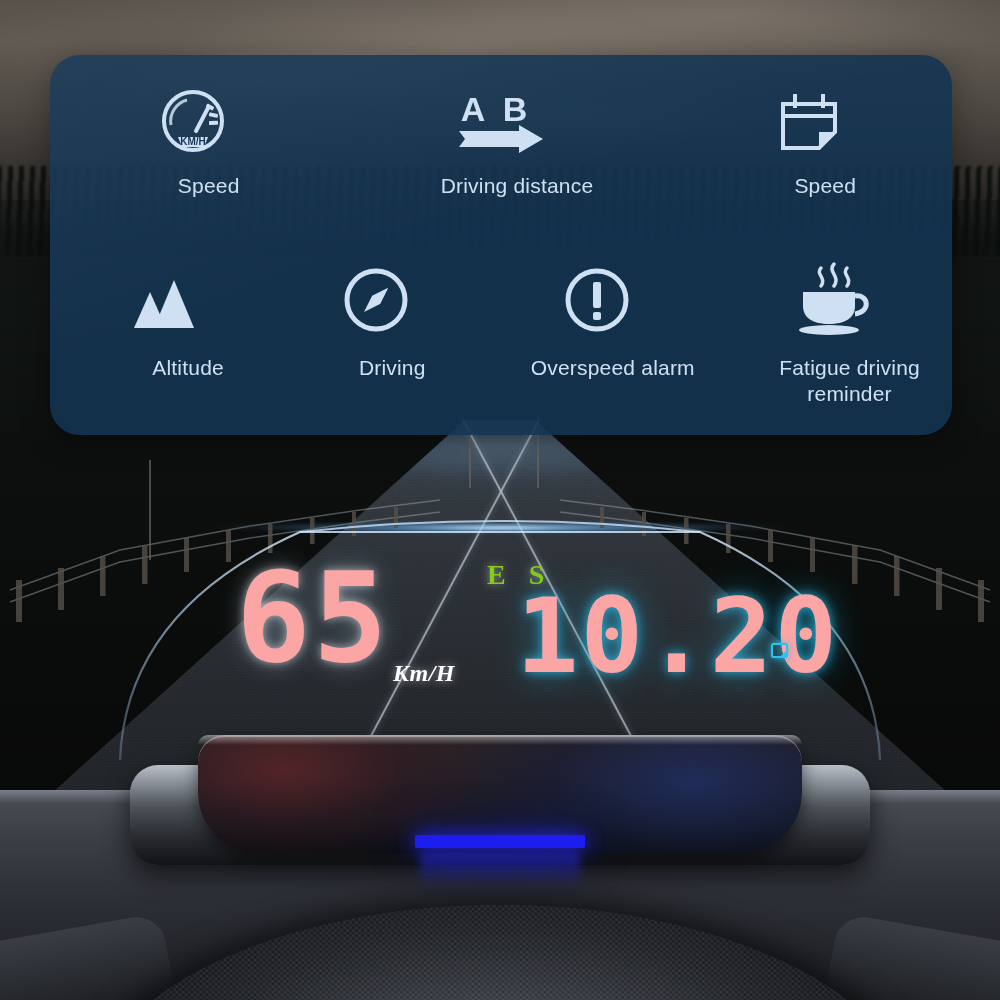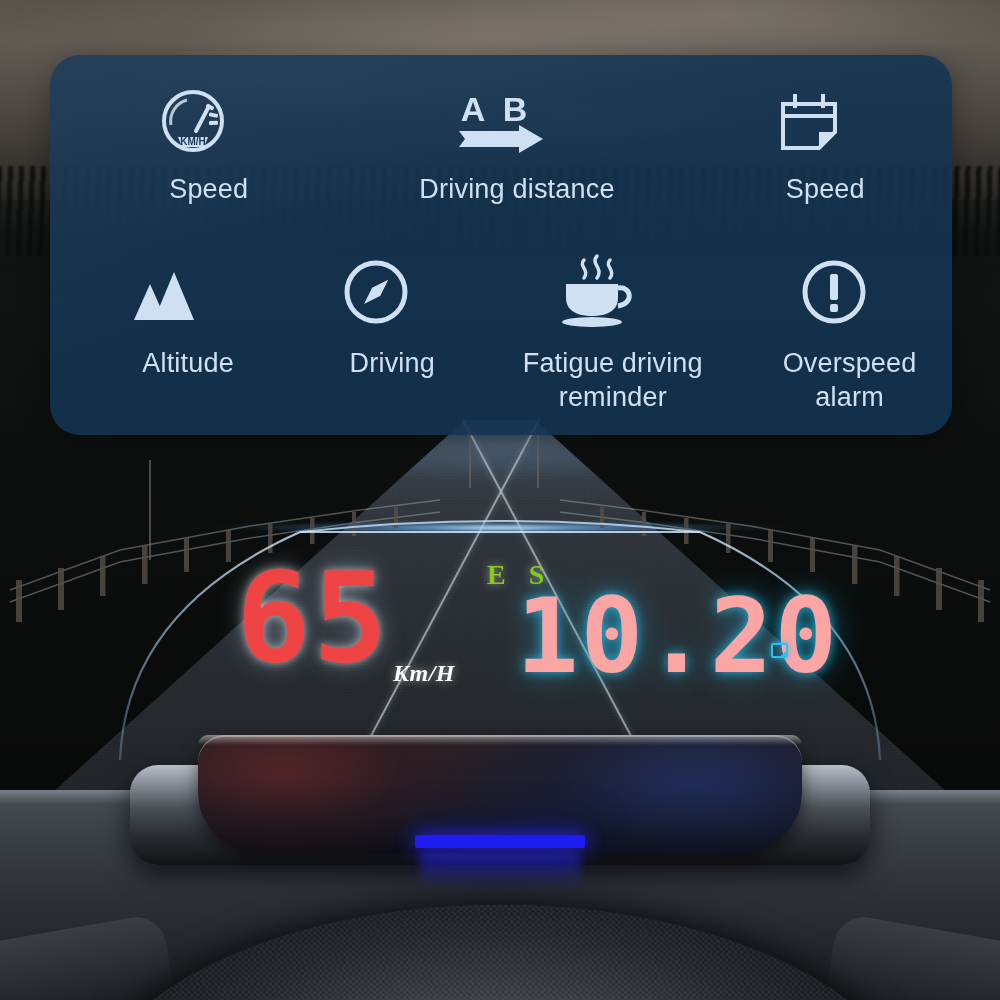--- a/index.html
+++ b/index.html
@@ -125,21 +125,21 @@
   .proj { position:absolute; left:0; top:460px; width:1000px; height:300px; pointer-events:none; }
 
   .seg {
     font-family: "DejaVu Sans Mono", monospace;
     font-weight: 700;
     letter-spacing: 2px;
   }
   .speed-val{
     position:absolute; left:236px; top:556px;
     font-size:124px; line-height:1;
-    color:#ef4444;
+    color:#fca5a5;
     text-shadow: 0 0 10px rgba(255,255,255,.55), 0 0 26px rgba(200,225,255,.35);
   }
   .speed-unit{
     position:absolute; left:393px; top:660px;
     font-family:"Liberation Serif", serif;
     font-style:italic; font-weight:700; font-size:24px;
     color:#ffffff; letter-spacing:.5px;
     text-shadow: 0 0 8px rgba(255,255,255,.5);
   }
   .es-label{
@@ -218,35 +218,35 @@
     overflow:hidden;
   }
   .panel:before{
     content:""; position:absolute; inset:0;
     background: linear-gradient(160deg, rgba(255,255,255,0.045) 0%, rgba(255,255,255,0) 45%);
     pointer-events:none;
   }
 
   .row{ position:absolute; left:0; width:902px; display:flex; }
   .row1{ top:20px; height:170px; }
-  .row2{ top:190px; height:180px;padding-left:20px; }
+  .row2{ top:198px; height:180px;padding-left:20px; }
 
   .cell{
     flex:1 1 0; display:flex; flex-direction:column;
     align-items:center; justify-content:flex-start;
     position:relative;
   }
   .ico{
     height:78px; display:flex; align-items:center; justify-content:center;
     margin-top:8px;
   }
   .ico svg{ display:block; }
   .lbl{
     margin-top:12px;
-    color:#cfe0f2; font-size:27px; line-height:1.25;
+    color:#cfe0f2; font-size:21px; line-height:1.25;
     text-align:center; letter-spacing:.2px;
     font-family:"Liberation Sans", sans-serif;
     white-space:pre-line;
     margin-left:32px;
   }
   .row2 .lbl{ margin-top:16px; }
   .cell.wide{ flex:1.16 1 0; }
 </style>
 </head>
 <body>
@@ -403,39 +403,39 @@
             <path d="M48 24 L40 40 L24 48 L32 32 Z" fill="#cfe0f2"></path>
             <path d="M48 24 L40 40 L32 32 Z" fill="#cfe0f2"></path>
           </svg>
         </div>
         <div class="lbl">Driving</div>
       </div>
 
 
       <div class="cell wide">
         <div class="ico">
+          <svg width="72" height="72" viewBox="0 0 72 72">
+            <circle cx="36" cy="36" r="29" fill="none" stroke="#cfe0f2" stroke-width="5"></circle>
+            <rect x="32" y="18" width="8" height="26" rx="2" fill="#cfe0f2"></rect>
+            <rect x="32" y="48" width="8" height="8" rx="2" fill="#cfe0f2"></rect>
+          </svg>
+        </div>
+        <div class="lbl">Overspeed alarm</div>
+      </div>
+
+      <div class="cell wide">
+        <div class="ico">
           <svg width="86" height="76" viewBox="0 0 86 76">
             <path d="M30 6 C24 12 36 16 30 24" fill="none" stroke="#cfe0f2" stroke-width="3.5" stroke-linecap="round"></path>
             <path d="M43 2 C36 10 50 14 43 24" fill="none" stroke="#cfe0f2" stroke-width="3.5" stroke-linecap="round"></path>
             <path d="M56 6 C50 12 62 16 56 24" fill="none" stroke="#cfe0f2" stroke-width="3.5" stroke-linecap="round"></path>
             <path d="M12 30 H64 V44 C64 56 54 62 38 62 C22 62 12 56 12 44 Z" fill="#cfe0f2"></path>
             <path d="M64 34 C78 32 80 50 64 52" fill="none" stroke="#cfe0f2" stroke-width="5"></path>
             <ellipse cx="38" cy="68" rx="30" ry="5" fill="#cfe0f2"></ellipse>
           </svg>
         </div>
         <div class="lbl">Fatigue driving
 reminder</div>
       </div>
-
-      <div class="cell wide">
-        <div class="ico">
-          <svg width="72" height="72" viewBox="0 0 72 72">
-            <circle cx="36" cy="36" r="29" fill="none" stroke="#cfe0f2" stroke-width="5"></circle>
-            <rect x="32" y="18" width="8" height="26" rx="2" fill="#cfe0f2"></rect>
-            <rect x="32" y="48" width="8" height="8" rx="2" fill="#cfe0f2"></rect>
-          </svg>
-        </div>
-        <div class="lbl">Overspeed alarm</div>
-      </div>
     </div>
 
   </div>
 </div>
 
 </body></html>

